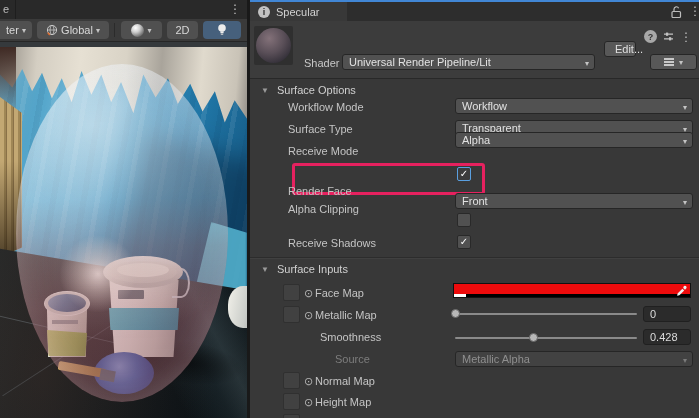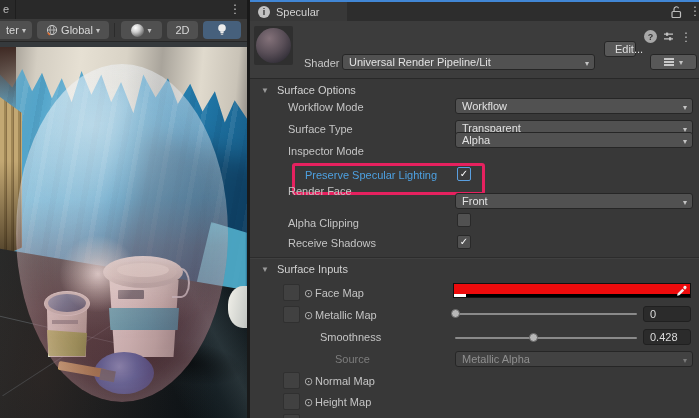--- a/index.html
+++ b/index.html
@@ -234,37 +234,36 @@
       <span>Workflow</span>
       <span class="arr">▾</span>
     </div>
 
     <span class="lbl" style="top:123px">Surface Type</span>
     <div class="dd dd-ctl" style="top:120px">
       <span>Transparent</span>
       <span class="arr">▾</span>
     </div>
 
-    <span class="lbl" style="top:145px">Inspector Mode</span>
+    <span class="lbl" style="top:145px">Receive Mode</span>
     <div class="dd dd-ctl" style="top:132px">
       <span>Alpha</span>
       <span class="arr">▾</span>
     </div>
 
     <div class="hl-box"></div>
-    <span class="lbl lbl-preserve" style="top:169px">Preserve Specular Lighting</span>
     <span class="cb cb-focus" style="top:167px">✓</span>
 
     <span class="lbl" style="top:185px">Render Face</span>
     <div class="dd dd-ctl" style="top:193px">
       <span>Front</span>
       <span class="arr">▾</span>
     </div>
 
-    <span class="lbl" style="top:217px">Alpha Clipping</span>
+    <span class="lbl" style="top:203px">Alpha Clipping</span>
     <span class="cb" style="top:213px"></span>
 
     <span class="lbl" style="top:237px">Receive Shadows</span>
     <span class="cb" style="top:235px">✓</span>
 
     <div class="sep" style="top:257px"></div>
     <span class="fold" style="top:265px">▼</span>
     <span class="sec-title" style="top:263px">Surface Inputs</span>
 
     <span class="slot" style="top:284px"></span>

